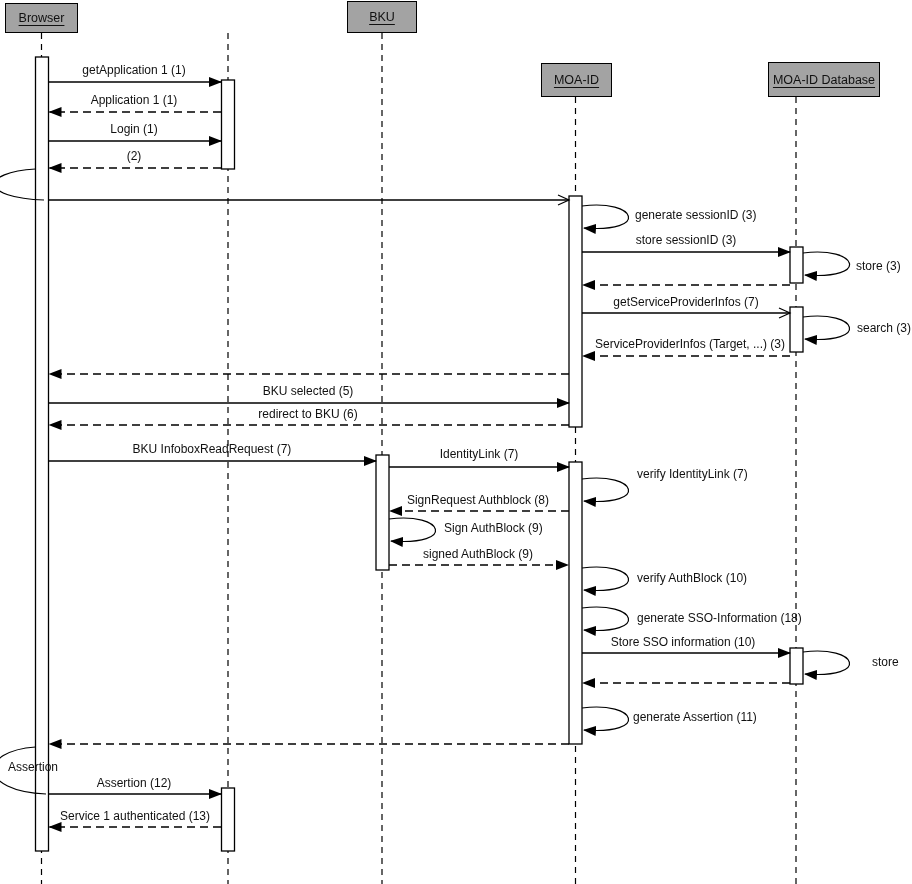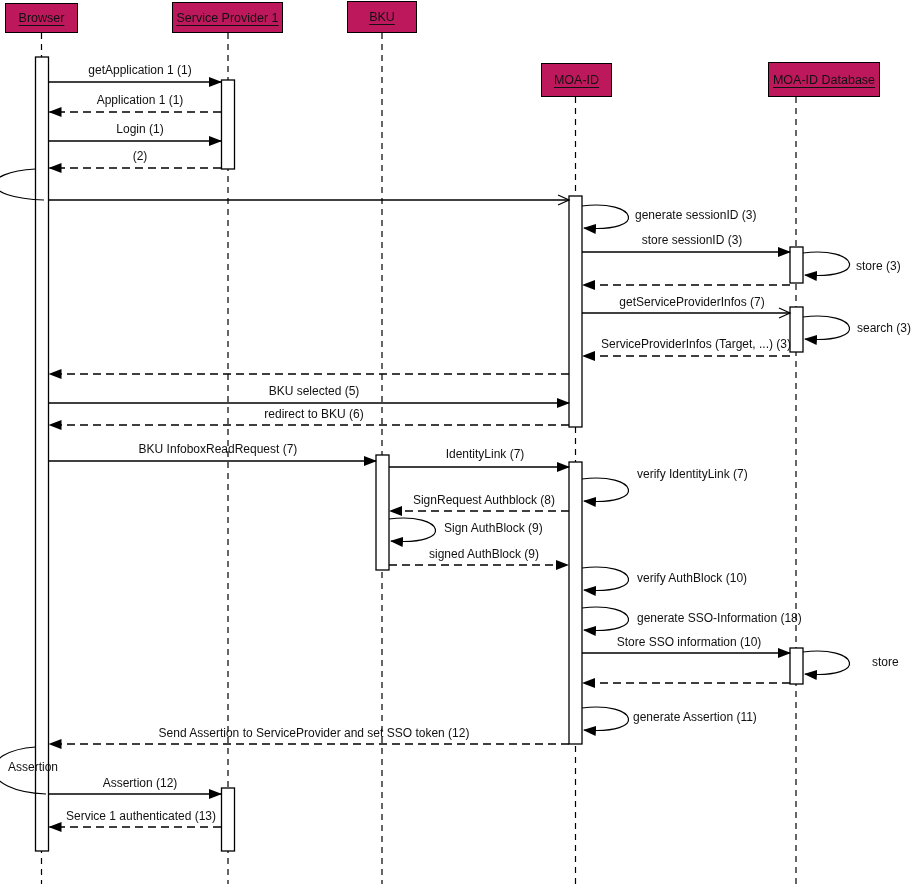--- a/index.html
+++ b/index.html
@@ -3,33 +3,33 @@
 <meta charset="utf-8">
 <style>
   html,body { margin:0; padding:0; background:#ffffff; }
   #canvas {
     position:relative; width:912px; height:884px; background:#ffffff;
     font-family:"Liberation Sans", sans-serif; color:#111;
     overflow:hidden;
   }
   svg.layer { position:absolute; left:0; top:0; }
   .participant {
-    position:absolute; background:#be185d; border:1.4px solid #000;
+    position:absolute; background:#a3a3a3; border:1.4px solid #000;
     display:flex; align-items:center; justify-content:center;
     box-sizing:border-box;
   }
   .participant span {
     font-size:12.5px; text-decoration:underline; text-underline-offset:3px;
     white-space:nowrap;
   }
   .mlabel {
     position:absolute; font-size:12px; line-height:13px; color:#111;
     white-space:nowrap;
   }
-  .mlabel.c { text-align:center;padding-left:6px; }
+  .mlabel.c { text-align:center; }
 </style>
 </head>
 <body>
 
 <div id="canvas">
 
   <svg class="layer" width="912" height="884" viewBox="0 0 912 884">
     <defs>
       <marker id="mf" markerUnits="userSpaceOnUse" markerWidth="14" markerHeight="10" refX="12" refY="5" orient="auto">
         <path d="M0,0 L13,5 L0,10 z" fill="#000"></path>
@@ -100,23 +100,20 @@
       <path d="M582,568 C637,561 650,595 584,590" marker-end="url(#mf)"></path>
       <path d="M582,608 C637,601 650,635 584,630" marker-end="url(#mf)"></path>
       <path d="M803,652 C858,645 871,679 805,674" marker-end="url(#mf)"></path>
       <path d="M582,708 C637,701 650,735 584,730" marker-end="url(#mf)"></path>
     </g>
   </svg>
 
   <div class="participant" style="left:5px;top:3px;width:73px;height:30px">
     <span>Browser</span>
   </div>
-  <div class="participant" style="left:172px;top:2px;width:111px;height:31px">
-    <span>Service Provider 1</span>
-  </div>
   <div class="participant" style="left:347px;top:1px;width:70px;height:32px">
     <span>BKU</span>
   </div>
   <div class="participant" style="left:541px;top:63px;width:71px;height:34px">
     <span>MOA-ID</span>
   </div>
   <div class="participant" style="left:768px;top:62px;width:112px;height:35px">
     <span>MOA-ID Database</span>
   </div>
 
@@ -136,18 +133,17 @@
   <div class="mlabel c" style="left:379px;top:448px;width:200px">IdentityLink (7)</div>
   <div class="mlabel" style="left:637px;top:468px">verify IdentityLink (7)</div>
   <div class="mlabel c" style="left:378px;top:494px;width:200px">SignRequest Authblock (8)</div>
   <div class="mlabel" style="left:444px;top:522px">Sign AuthBlock (9)</div>
   <div class="mlabel c" style="left:378px;top:548px;width:200px">signed AuthBlock (9)</div>
   <div class="mlabel" style="left:637px;top:572px">verify AuthBlock (10)</div>
   <div class="mlabel" style="left:637px;top:612px">generate SSO-Information (18)</div>
   <div class="mlabel c" style="left:583px;top:636px;width:200px">Store SSO information (10)</div>
   <div class="mlabel" style="left:872px;top:656px">store</div>
   <div class="mlabel" style="left:633px;top:711px">generate Assertion (11)</div>
-  <div class="mlabel c" style="left:108px;top:727px;width:400px">Send Assertion to ServiceProvider and set SSO token (12)</div>
   <div class="mlabel" style="left:8px;top:761px">Assertion</div>
   <div class="mlabel c" style="left:34px;top:777px;width:200px">Assertion (12)</div>
   <div class="mlabel c" style="left:35px;top:810px;width:200px">Service 1 authenticated (13)</div>
 
 </div>
 
 </body></html>

